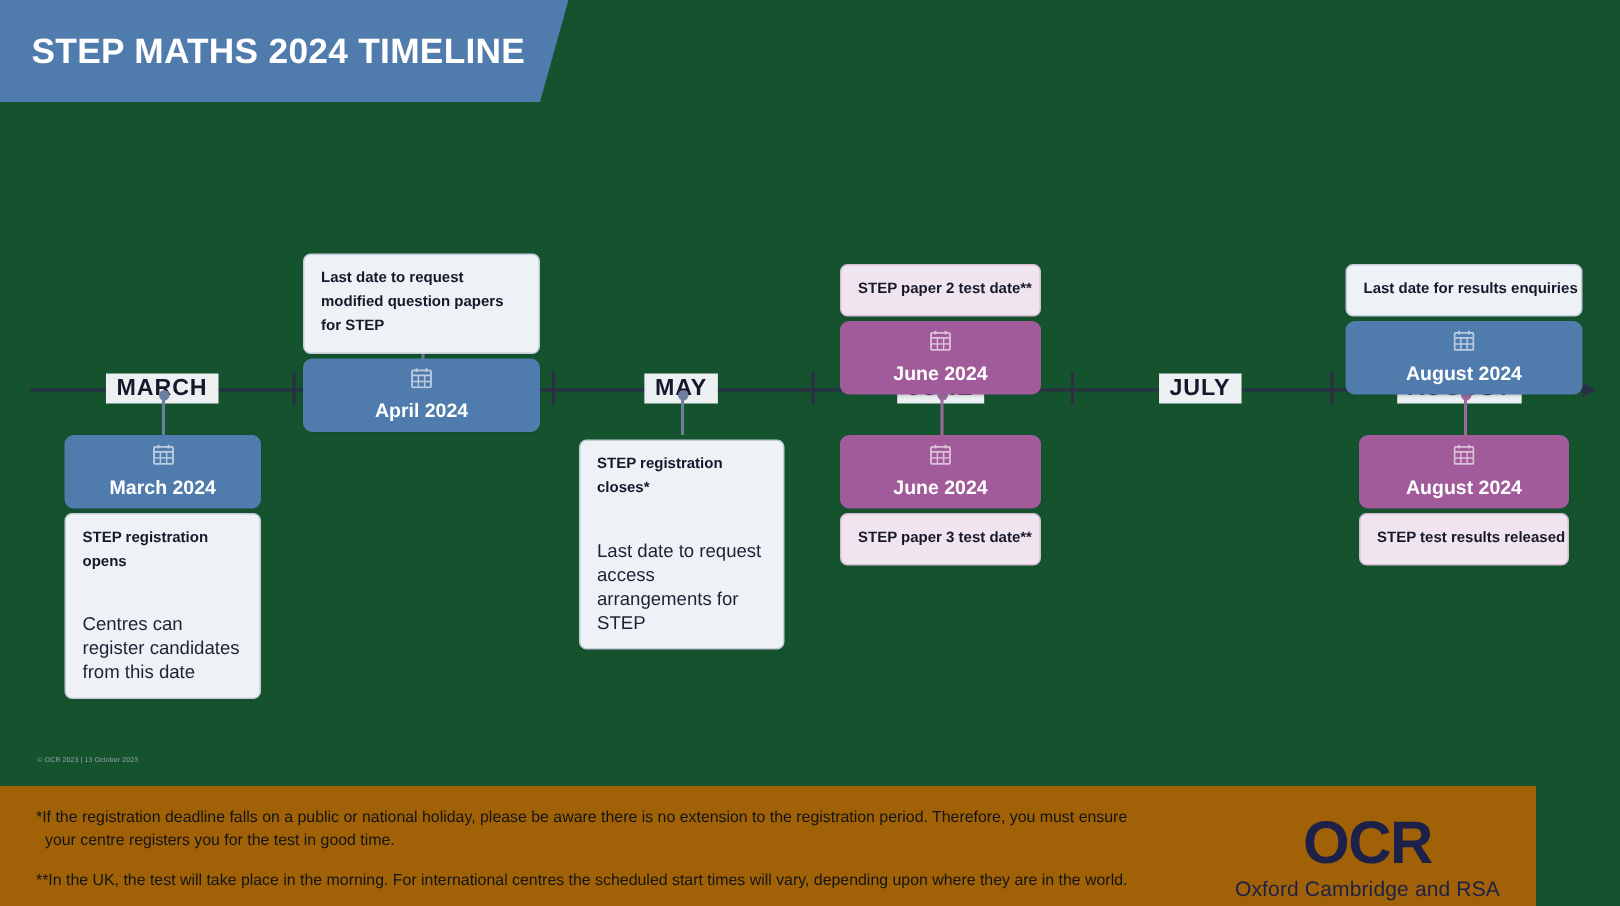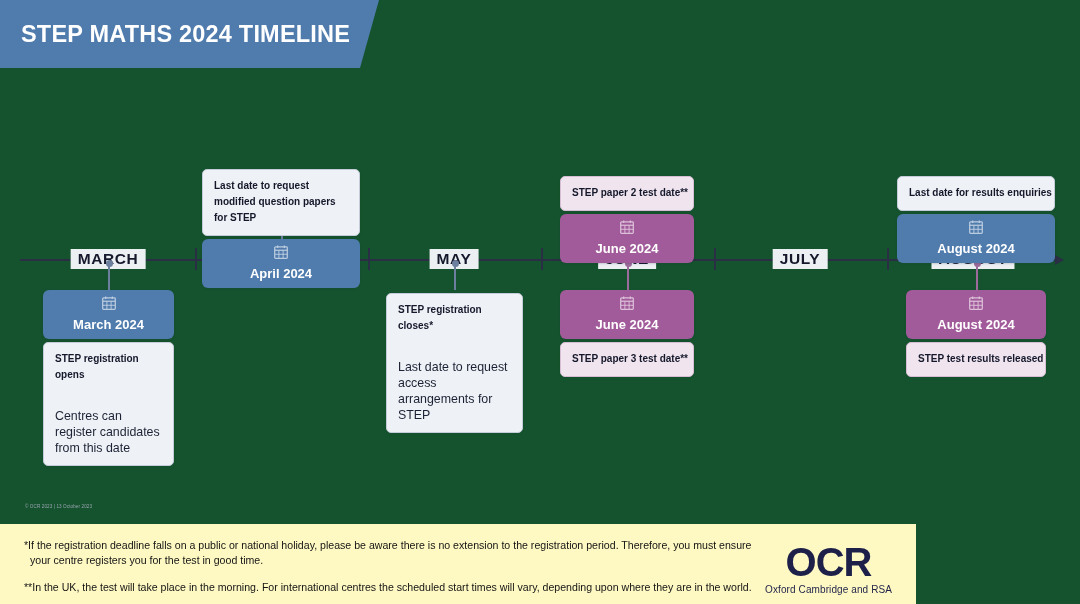--- a/index.html
+++ b/index.html
@@ -109,39 +109,39 @@
   .card.above .card-bar { margin-top:3px; }
 
   
   #copyright {
     position:absolute; left:25px; top:504px;
     font-size:4.6px; color:#9aa4b2; letter-spacing:0.1px;
   }
 
   
   #footer {
-    position:absolute; left:0; top:524px; width:916px; height:80px;
-    background:#fef9c3;
+    position:absolute; left:0; top:524px; width:1024px; height:80px;
+    background:#a16207;
   }
   #footer-notes { position:absolute; left:24px; top:14px; width:860px; }
   .footnote {
     font-size:10.6px; color:#141414; line-height:14.5px;
   }
   .footnote + .footnote { margin-top:13px; }
   .footnote .indent { display:block; padding-left:6px; }
 
   
   #ocr-logo { position:absolute; right:24px; top:18px; text-align:center; }
   #ocr-word {
     font-family:"Liberation Sans", sans-serif;
     font-size:40px; font-weight:bold; color:#1d2048;
     letter-spacing:-1px; line-height:40px;
   }
   #ocr-tagline {
-    font-size:10px; color:#1d2048; letter-spacing:0.1px; margin-top:2px;
+    font-size:14px; color:#1d2048; letter-spacing:0.1px; margin-top:2px;
   }
 </style>
 </head>
 <body>
 
 <div id="canvas">
 
   <div id="header-banner">
     <div id="header-title">STEP MATHS 2024 TIMELINE</div>
   </div>

